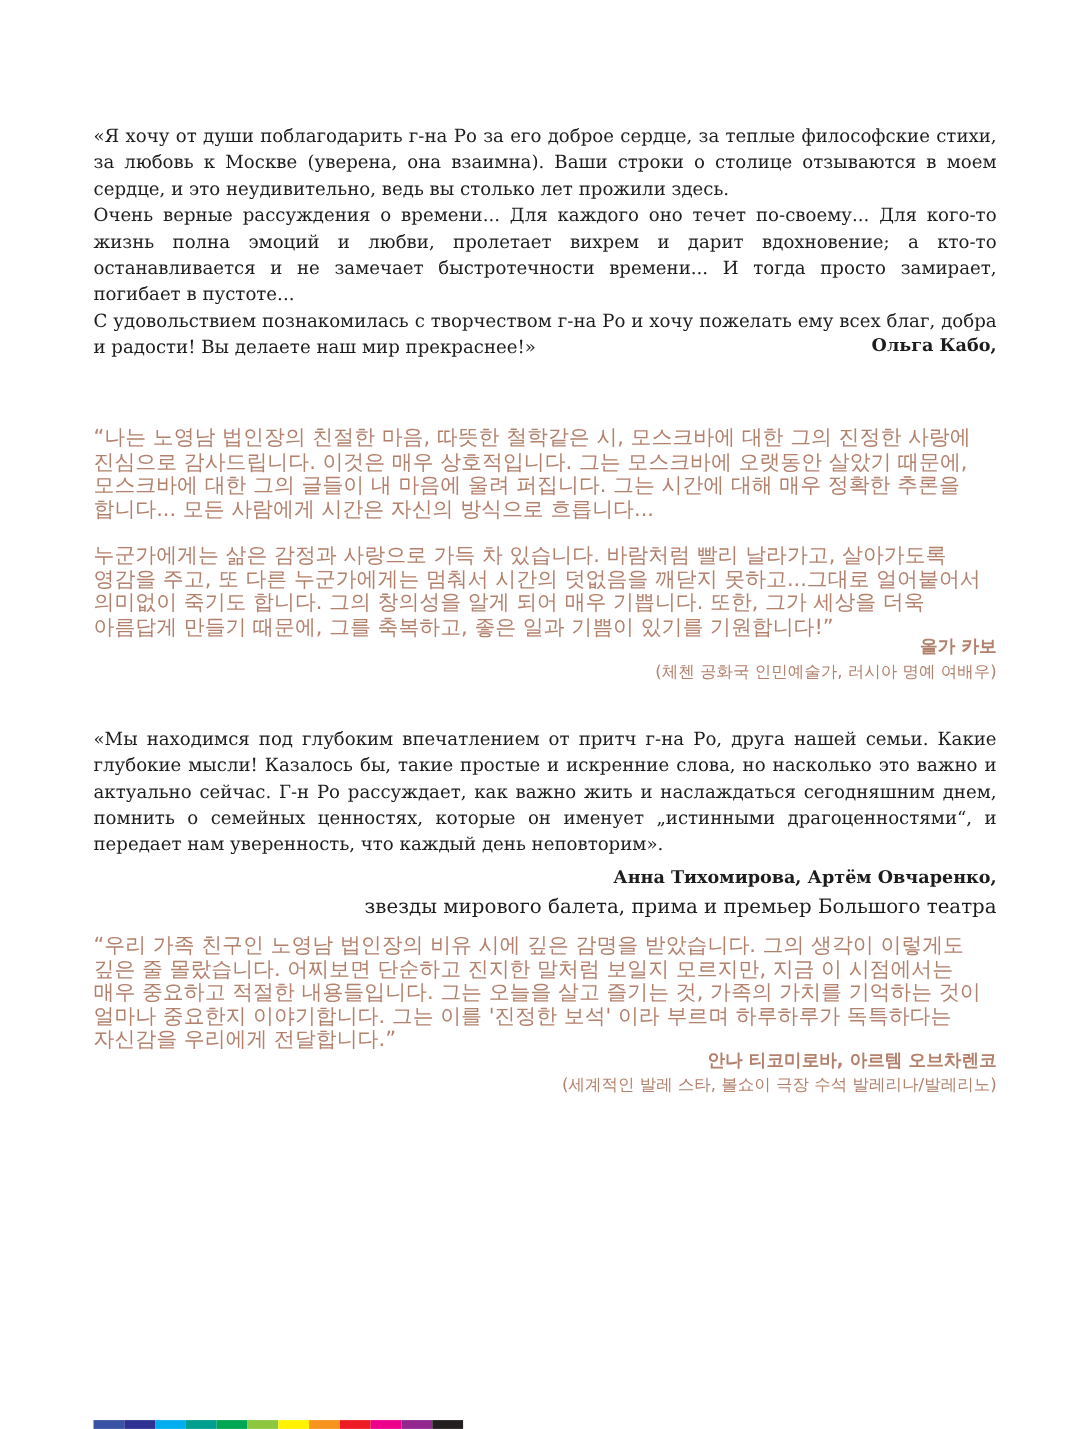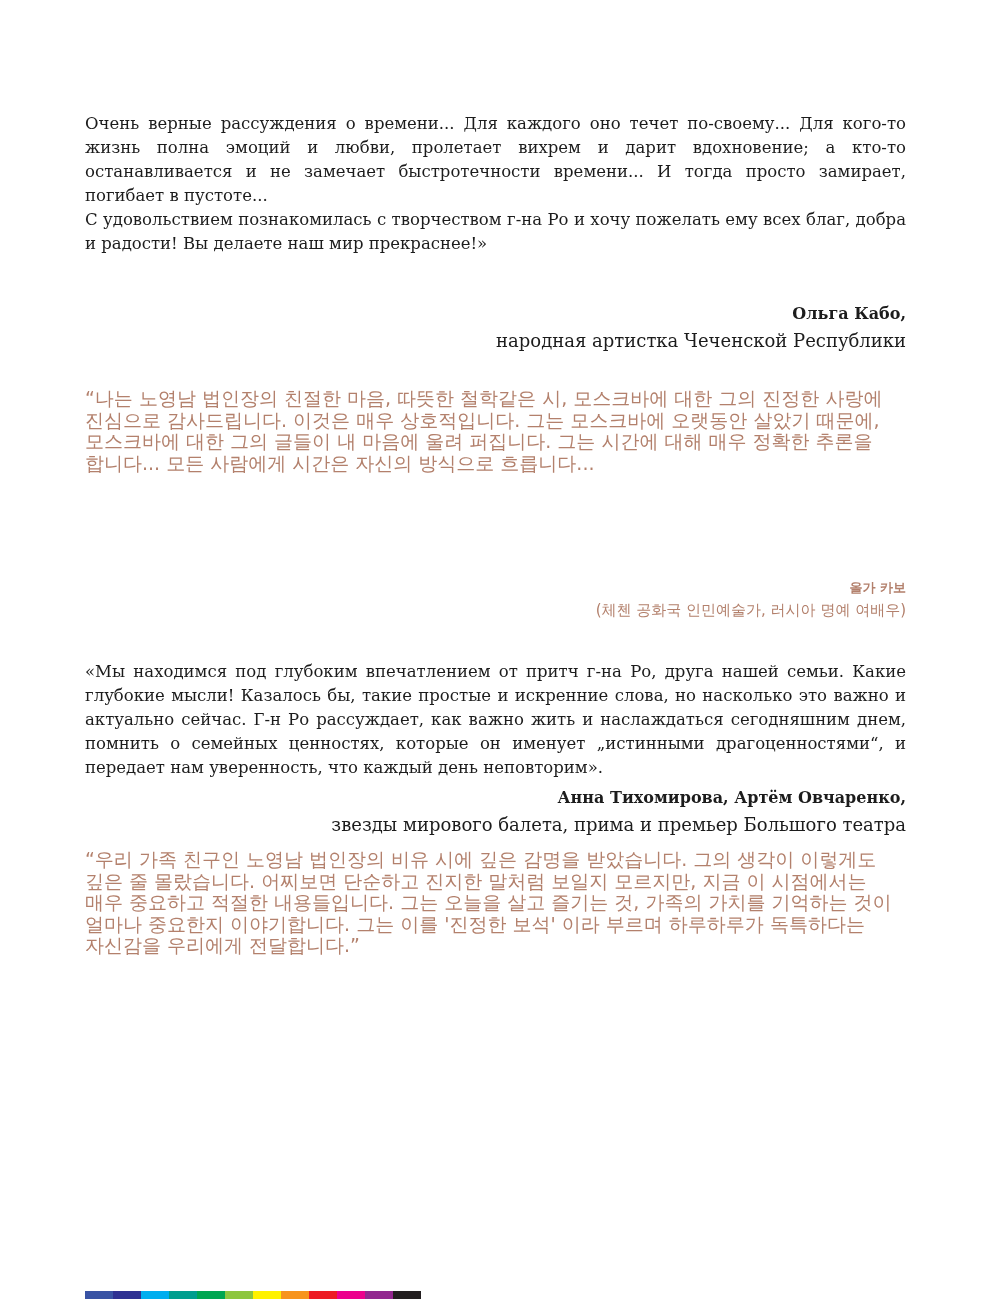--- a/index.html
+++ b/index.html
@@ -39,21 +39,21 @@
   }
   .ko-quote p {
     font-size: 19px;
     line-height: 21.5px;
     text-align: left;
     word-break: keep-all;
   }
   .ko-sig { text-align: right; }
   .ko-sig .sig-name {
     font-weight: bold;
-    font-size: 13px;
+    font-size: 16px;
     line-height: 23px;
   }
   .ko-sig .sig-title {
     font-size: 15px;
     line-height: 23px;
   }
   .color-bar {
     position: absolute;
     left: 85px;
     top: 1291px;
@@ -65,51 +65,56 @@
     width: 28px;
     height: 8px;
   }
 </style>
 </head>
 <body>
 
 <div class="page">
 
   <div class="block ru-quote" style="top:112px">
+    <p>«Я хочу от души поблагодарить г-на Ро за его доброе сердце, за теплые философские стихи, за любовь к Москве (уверена, она взаимна). Ваши строки о столице отзываются в моем сердце, и это неудивительно, ведь вы столько лет прожили здесь.</p>
     <p>Очень верные рассуждения о времени... Для каждого оно течет по-своему... Для кого-то жизнь полна эмоций и любви, пролетает вихрем и дарит вдохновение; а кто-то останавливается и не замечает быстротечности времени... И тогда просто замирает, погибает в пустоте...</p>
     <p>С удовольствием познакомилась с творчеством г-на Ро и хочу пожелать ему всех благ, добра и радости! Вы делаете наш мир прекраснее!»</p>
   </div>
 
   <div class="block ru-sig" style="top:300px">
     <div class="sig-name">Ольга Кабо,</div>
-    <div class="sig-title">народная артистка Чеченской Республики</div>
   </div>
 
   <div class="block ko ko-quote" style="top: 388px; color: rgb(179, 128, 108);">
     <p>“나는 노영남 법인장의 친절한 마음, 따뜻한 철학같은 시, 모스크바에  대한 그의 진정한 사랑에 진심으로 감사드립니다. 이것은 매우 상호적입니다. 그는 모스크바에 오랫동안 살았기 때문에, 모스크바에 대한 그의 글들이 내 마음에 울려 퍼집니다. 그는 시간에 대해 매우 정확한 추론을 합니다... 모든 사람에게 시간은 자신의 방식으로 흐릅니다...</p>
+    <p style="margin-top:21px">누군가에게는 삶은 감정과 사랑으로 가득 차 있습니다.  바람처럼 빨리 날라가고, 살아가도록 영감을 주고, 또 다른 누군가에게는 멈춰서 시간의 덧없음을 깨닫지 못하고...그대로 얼어붙어서 의미없이 죽기도 합니다. 그의 창의성을 알게 되어 매우 기쁩니다. 또한, 그가 세상을 더욱 아름답게 만들기 때문에, 그를 축복하고, 좋은 일과 기쁨이 있기를 기원합니다!”</p>
   </div>
 
   <div class="block ko ko-sig" style="top: 576px; color: rgb(179, 128, 108);">
     <div class="sig-name">올가 카보</div>
     <div class="sig-title">(체첸 공화국 인민예술가, 러시아 명예 여배우)</div>
   </div>
 
   <div class="block ru-sig" style="top:784px">
     <div class="sig-name">Анна Тихомирова, Артём Овчаренко,</div>
     <div class="sig-title">звезды мирового балета, прима и премьер Большого театра</div>
   </div>
 
   <div class="block ru-quote" style="top:660px">
     <p>«Мы находимся под глубоким впечатлением от притч г-на Ро, друга нашей семьи. Какие глубокие мысли! Казалось бы, такие простые и искренние слова, но насколько это важно и актуально сейчас. Г-н Ро рассуждает, как важно жить и наслаждаться сегодняшним днем, помнить о семейных ценностях, которые он именует „истинными драгоценностями“, и передает нам уверенность, что каждый день неповторим».</p>
   </div>
 
   <div class="block ko ko-quote" style="top: 849px; color: rgb(179, 128, 108);">
     <p>“우리 가족 친구인 노영남 법인장의 비유 시에 깊은 감명을 받았습니다. 그의 생각이 이렇게도 깊은 줄 몰랐습니다. 어찌보면 단순하고 진지한 말처럼 보일지 모르지만, 지금 이 시점에서는 매우 중요하고 적절한 내용들입니다. 그는 오늘을 살고 즐기는 것, 가족의 가치를 기억하는 것이 얼마나 중요한지 이야기합니다. 그는 이를 '진정한 보석' 이라 부르며 하루하루가 독특하다는 자신감을 우리에게 전달합니다.”</p>
   </div>
 
+  <div class="block ko ko-sig" style="top: 952px; color: rgb(179, 128, 108);">
+    <div class="sig-name">안나 티코미로바, 아르템 오브차렌코</div>
+    <div class="sig-title">(세계적인 발레 스타, 볼쇼이 극장 수석 발레리나/발레리노)</div>
+  </div>
 
   <div class="color-bar">
       <span class="cb-seg" style="background: rgb(57, 83, 164);"></span>
       <span class="cb-seg" style="background: rgb(46, 49, 146);"></span>
       <span class="cb-seg" style="background: rgb(0, 174, 239);"></span>
       <span class="cb-seg" style="background: rgb(0, 158, 142);"></span>
       <span class="cb-seg" style="background: rgb(0, 166, 81);"></span>
       <span class="cb-seg" style="background: rgb(141, 198, 63);"></span>
       <span class="cb-seg" style="background: rgb(255, 242, 0);"></span>
       <span class="cb-seg" style="background: rgb(247, 148, 29);"></span>

